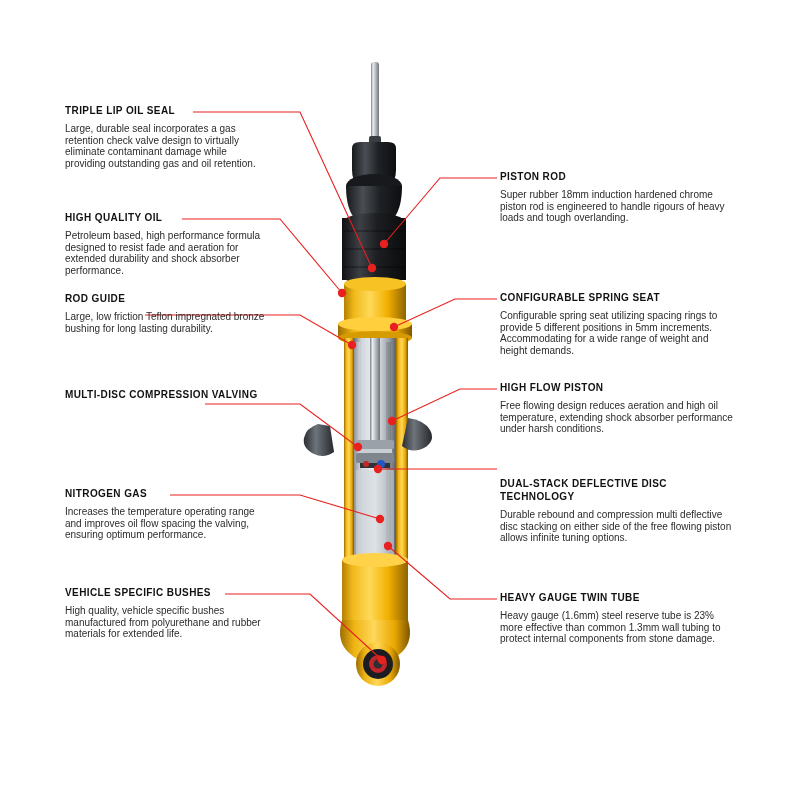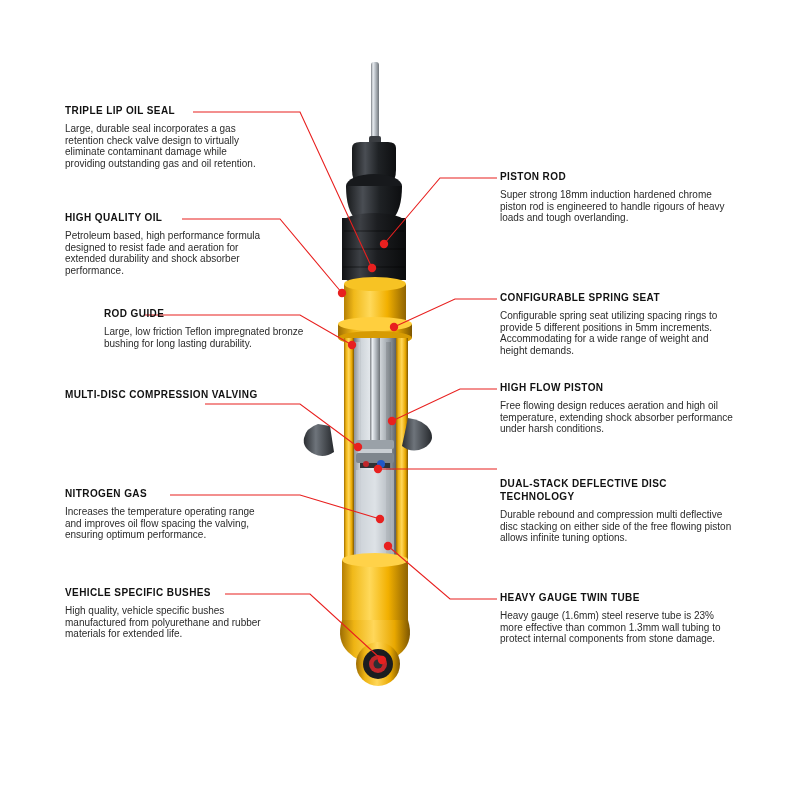--- a/index.html
+++ b/index.html
@@ -199,38 +199,38 @@
 
   <div id="callouts-layer">
       <div class="callout left" style="left: 65px; top: 104px; width: 200px;">
         <div class="c-title">TRIPLE LIP OIL SEAL</div>
         <div class="c-body">Large, durable seal incorporates a gas retention check valve design to virtually eliminate contaminant damage while providing outstanding gas and oil retention.</div>
       </div>
       <div class="callout left" style="left: 65px; top: 211px; width: 200px;">
         <div class="c-title">HIGH QUALITY OIL</div>
         <div class="c-body">Petroleum based, high performance formula designed to resist fade and aeration for extended durability and shock absorber performance.</div>
       </div>
-      <div class="callout left" style="left: 65px; top: 307px; width: 200px; margin-left: 39px;">
+      <div class="callout left" style="left: 65px; top: 292px; width: 200px;">
         <div class="c-title">ROD GUIDE</div>
         <div class="c-body">Large, low friction Teflon impregnated bronze bushing for long lasting durability.</div>
       </div>
       <div class="callout left" style="left: 65px; top: 388px; width: 200px;">
         <div class="c-title">MULTI-DISC COMPRESSION VALVING</div>
       </div>
       <div class="callout left" style="left: 65px; top: 487px; width: 200px;">
         <div class="c-title">NITROGEN GAS</div>
         <div class="c-body">Increases the temperature operating range and improves oil flow spacing the valving, ensuring optimum performance.</div>
       </div>
       <div class="callout left" style="left: 65px; top: 586px; width: 200px;">
         <div class="c-title">VEHICLE SPECIFIC BUSHES</div>
         <div class="c-body">High quality, vehicle specific bushes manufactured from polyurethane and rubber materials for extended life.</div>
       </div>
       <div class="callout right" style="left: 500px; top: 170px; width: 238px;">
         <div class="c-title">PISTON ROD</div>
-        <div class="c-body">Super strong 18mm induction hardened chrome piston rod is engineered to handle rigours of heavy loads and tough overlanding.</div>
+        <div class="c-body">Super rubber 18mm induction hardened chrome piston rod is engineered to handle rigours of heavy loads and tough overlanding.</div>
       </div>
       <div class="callout right" style="left: 500px; top: 291px; width: 238px;">
         <div class="c-title">CONFIGURABLE SPRING SEAT</div>
         <div class="c-body">Configurable spring seat utilizing spacing rings to provide 5 different positions in 5mm increments. Accommodating for a wide range of weight and height demands.</div>
       </div>
       <div class="callout right" style="left: 500px; top: 381px; width: 238px;">
         <div class="c-title">HIGH FLOW PISTON</div>
         <div class="c-body">Free flowing design reduces aeration and high oil temperature, extending shock absorber performance under harsh conditions.</div>
       </div>
       <div class="callout right" style="left: 500px; top: 477px; width: 238px;">

